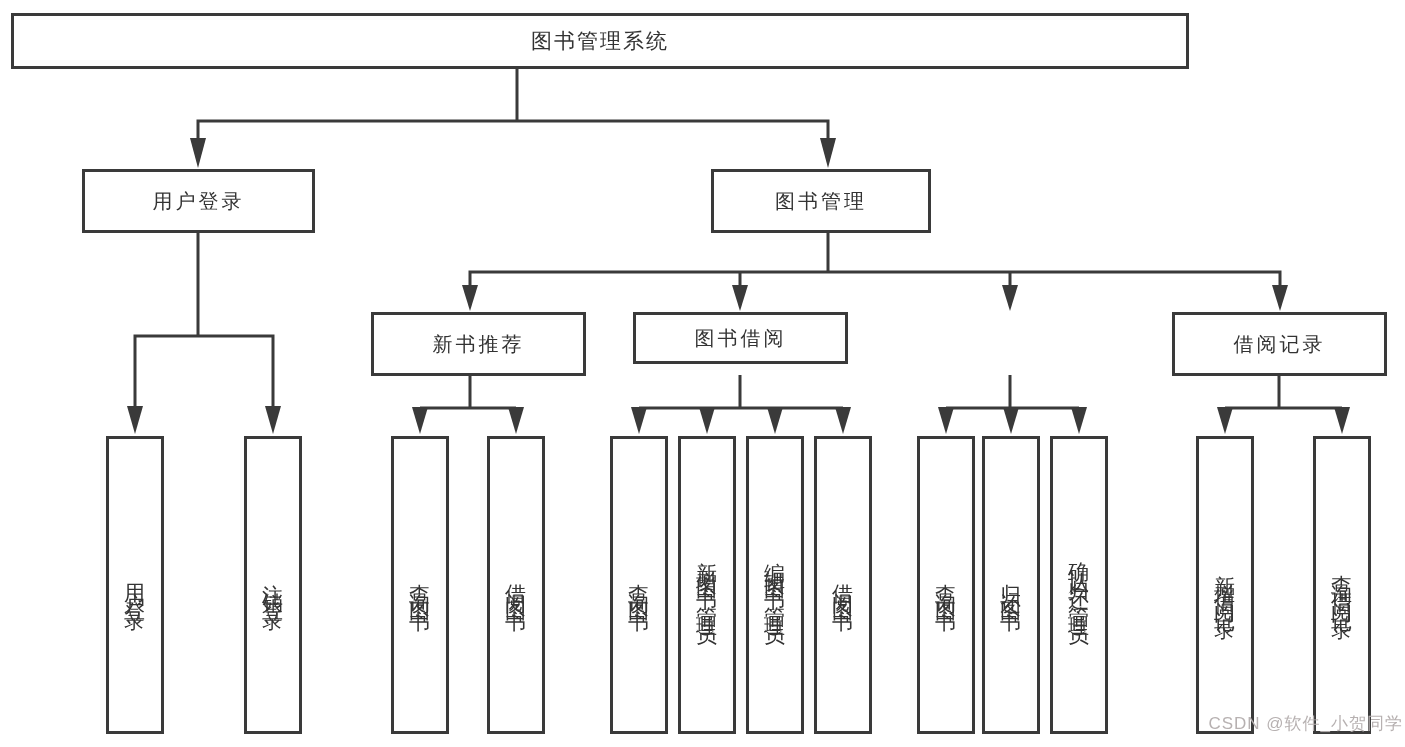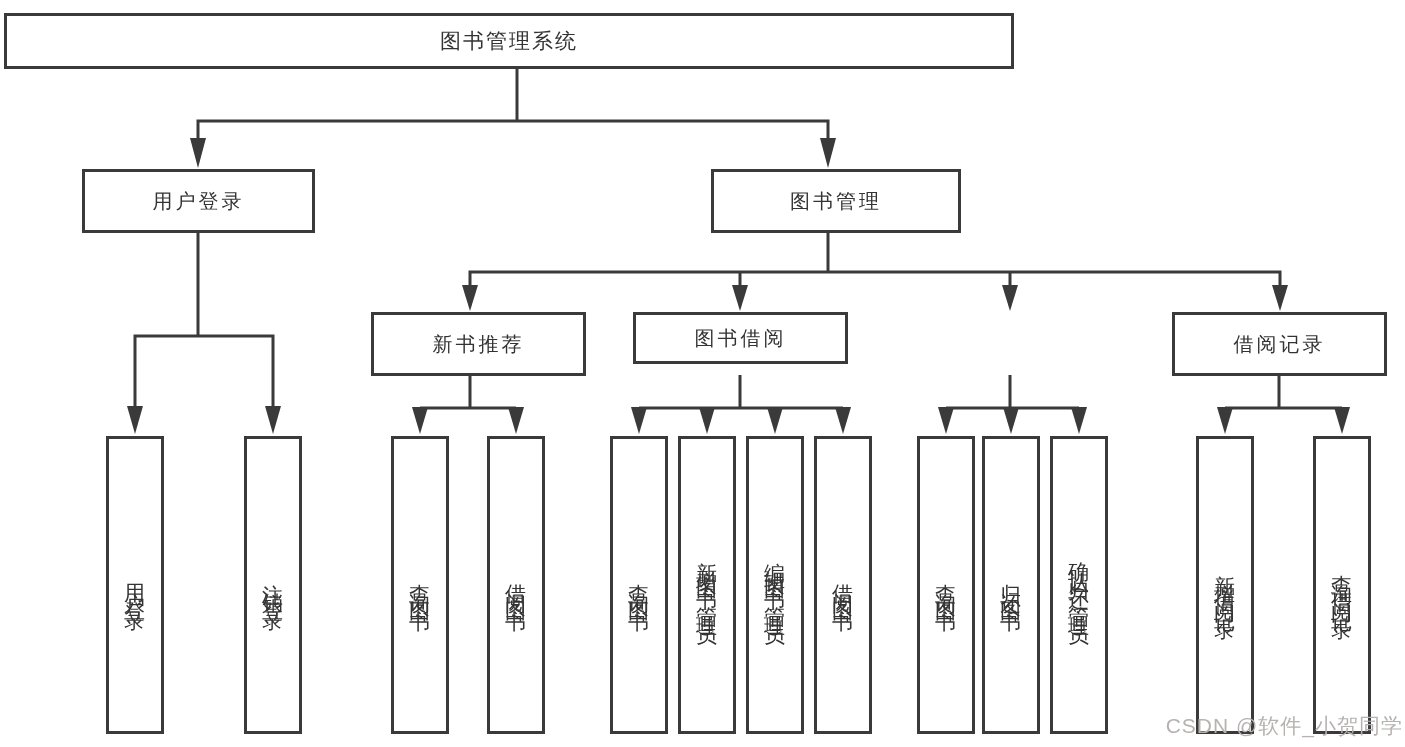--- a/index.html
+++ b/index.html
@@ -50,21 +50,21 @@
     line-height: 1;
     letter-spacing: 9px;
     white-space: nowrap;
   }
   .watermark {
     position: absolute;
     right: 2px;
     top: 712px;
     z-index: 3;
     color: #b7b1b1;
-    font-size: 21px;
+    font-size: 17px;
     letter-spacing: 1px;
     white-space: nowrap;
   }
 </style>
 </head>
 <body>
 
 <div class="canvas">
 
   <svg class="connectors" viewBox="0 0 1405 747">
@@ -93,28 +93,28 @@
       <polygon points="767,407 783,407 775,434"></polygon>
       <polygon points="835,407 851,407 843,434"></polygon>
       <polygon points="938,407 954,407 946,434"></polygon>
       <polygon points="1003,407 1019,407 1011,434"></polygon>
       <polygon points="1071,407 1087,407 1079,434"></polygon>
       <polygon points="1217,407 1233,407 1225,434"></polygon>
       <polygon points="1334,407 1350,407 1342,434"></polygon>
     </g>
   </svg>
 
-  <div class="box root-box" style="left:4px;top:13px;width:1010px;height:56px">
+  <div class="box root-box" style="left:11px;top:13px;width:1178px;height:56px">
     <span class="lbl">图书管理系统</span>
   </div>
 
   <div class="box" style="left:82px;top:169px;width:233px;height:64px">
     <span class="lbl">用户登录</span>
   </div>
-  <div class="box" style="left:711px;top:169px;width:250px;height:64px">
+  <div class="box" style="left:711px;top:169px;width:220px;height:64px">
     <span class="lbl">图书管理</span>
   </div>
 
   <div class="box" style="left:371px;top:312px;width:215px;height:64px">
     <span class="lbl">新书推荐</span>
   </div>
   <div class="box" style="left:633px;top:312px;width:215px;height:52px">
     <span class="lbl">图书借阅</span>
   </div>
   <div class="box" style="left:1172px;top:312px;width:215px;height:64px">

